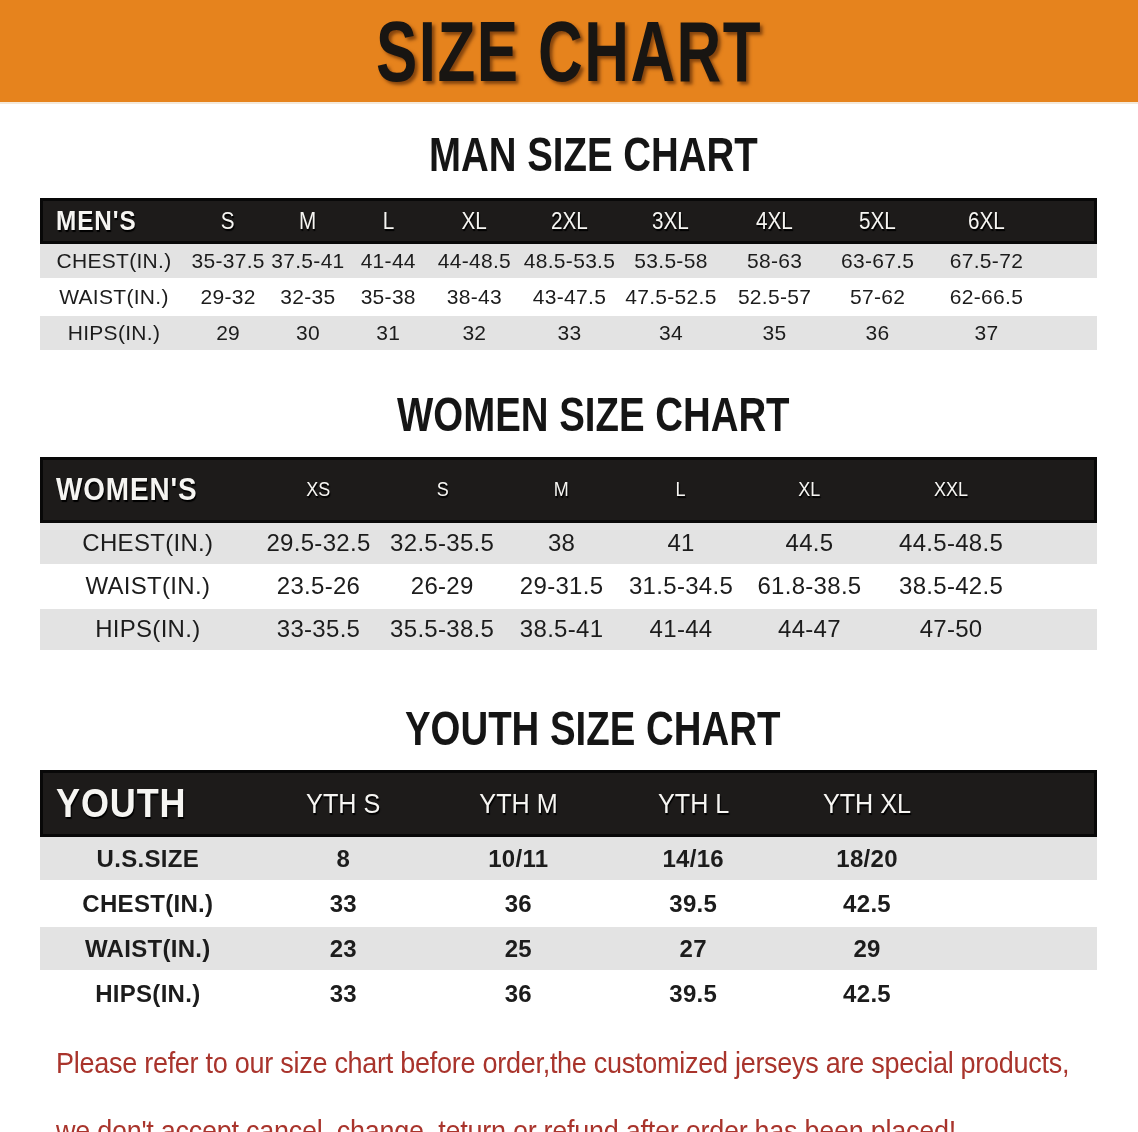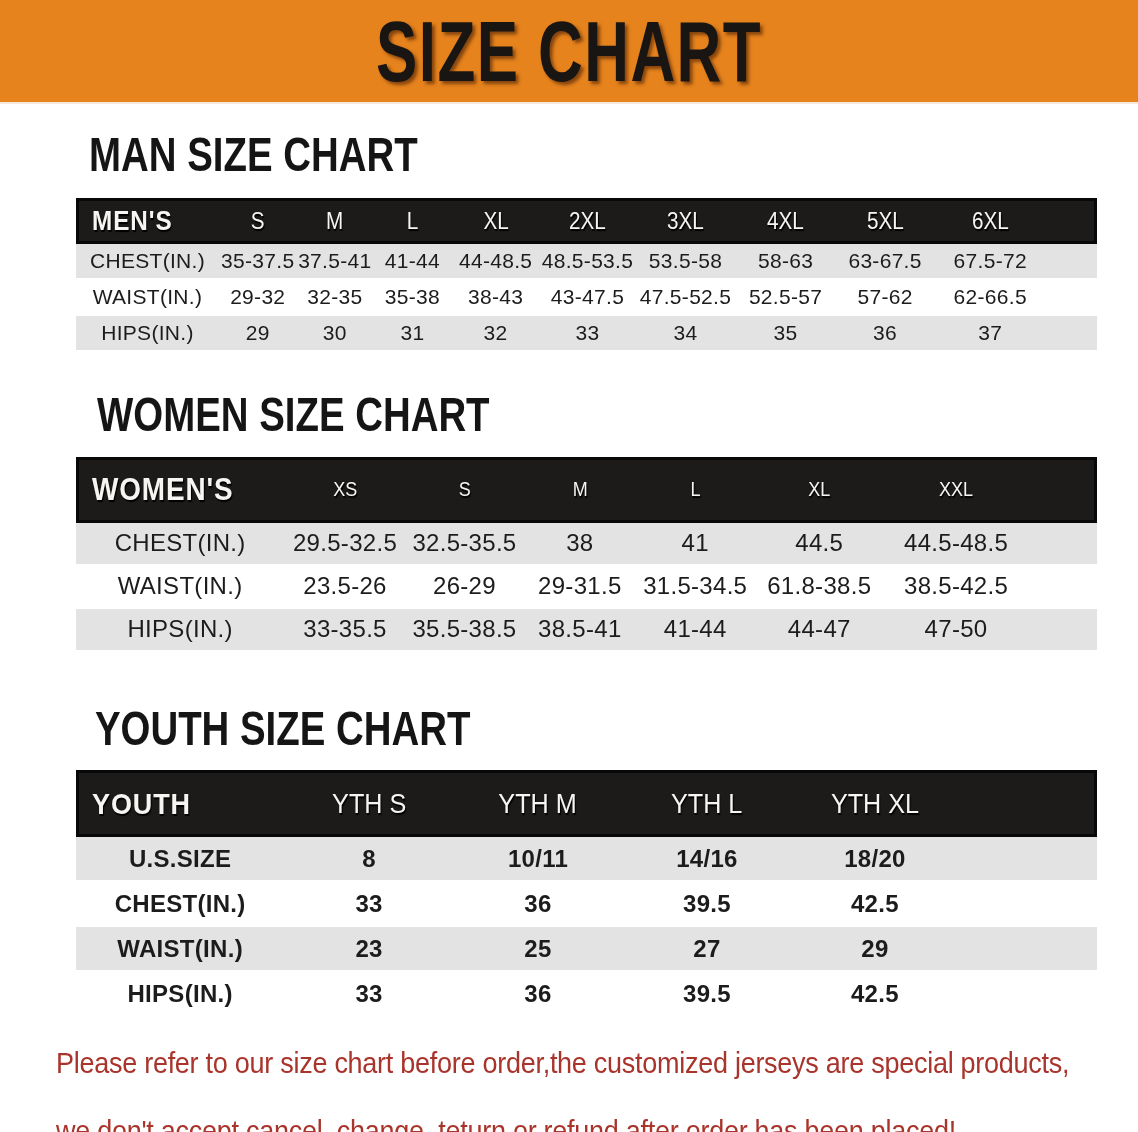--- a/index.html
+++ b/index.html
@@ -23,35 +23,35 @@
     font-size: 86px; font-weight: 800; line-height: 1;
     color: #181512;
     letter-spacing: 2px;
     transform: scaleX(0.72);
     transform-origin: center;
     text-shadow: 4px 3px 4px rgba(55, 18, 0, 0.55);
     white-space: nowrap;
   }
 
   
-  .section-heading { text-align: left; margin: 0; padding-left: 48px; }
+  .section-heading { text-align: center; margin: 0; padding-left: 48px; }
   .sec-man .section-heading    { margin: 26px 0 18px; }
   .sec-woman .section-heading  { margin: 38px 0 16px; }
   .sec-youth .section-heading  { margin: 52px 0 16px; }
   .section-heading span {
     display: inline-block;
     font-size: 48px; font-weight: 800; line-height: 1.05;
     color: #151515;
     transform: scaleX(0.8);
     transform-origin: center;
     white-space: nowrap;
   }
 
   
-  .table-wrap { padding: 0 41px 0 40px; margin-left: 36px; }
+  .table-wrap { padding: 0 41px 0 40px; }
   .size-table {
     width: 100%;
     border-collapse: separate; border-spacing: 0;
     table-layout: fixed;
   }
   .size-table thead th {
     background: #1d1b1a;
     color: #f6f5f2;
     font-weight: 400;
     text-align: center;
@@ -86,21 +86,21 @@
   
   #mens-table thead th   { height: 40px; font-size: 23px; }
   #mens-table thead th.group { font-size: 27px; }
   #mens-table tbody td   { height: 34px; font-size: 21px; }
 
   #womens-table thead th { height: 60px; font-size: 20px; }
   #womens-table thead th.group { font-size: 31px; }
   #womens-table tbody td { height: 41px; font-size: 24px; }
 
   #youth-table thead th  { height: 61px; font-size: 28px; }
-  #youth-table thead th.group { font-size: 30px; }
+  #youth-table thead th.group { font-size: 40px; }
   #youth-table tbody td  { height: 43px; font-size: 24px; font-weight: bold; }
 
   
   .disclaimer { margin-top: 22px; padding-left: 40px; }
   .disclaimer p { margin: 16px; line-height: 47px; white-space: nowrap; }
   .disclaimer p span {
     display: inline-block;
     font-size: 30px;
     letter-spacing: -0.3px;
     transform: scaleX(0.9);

